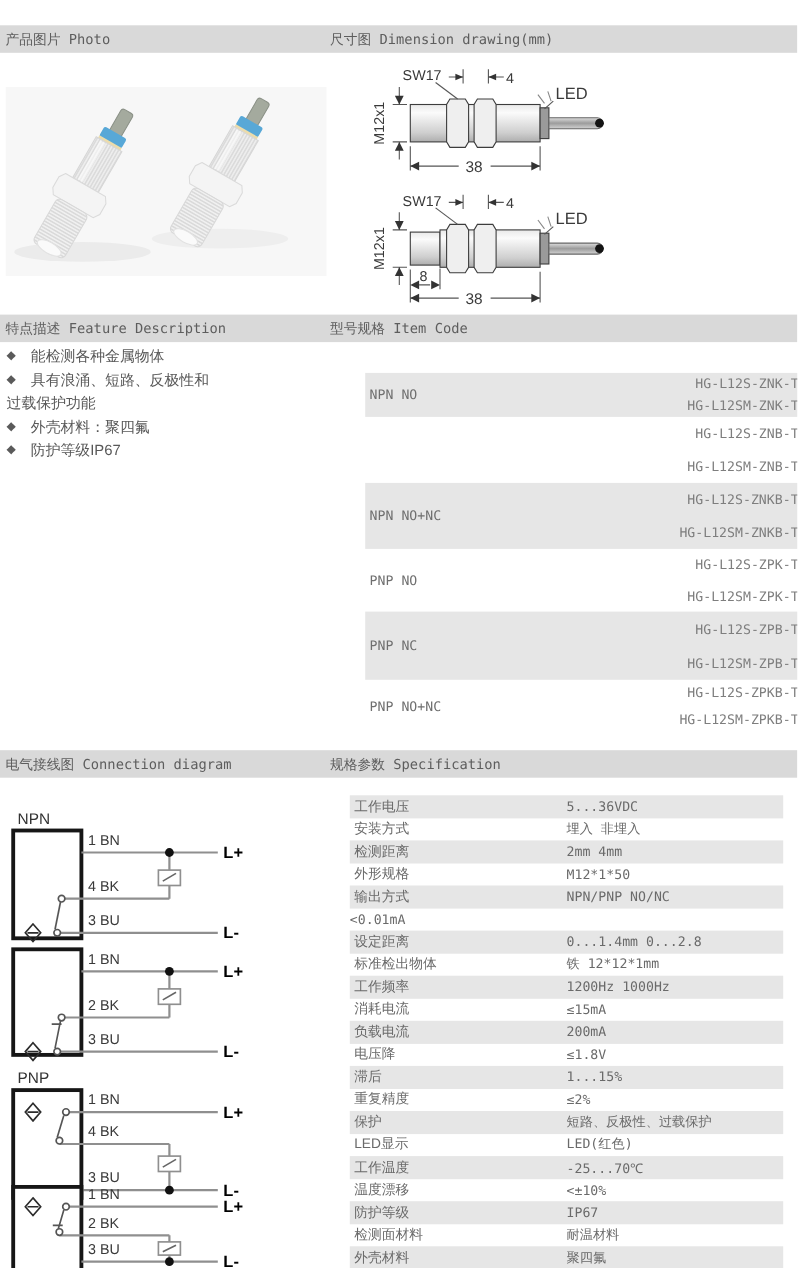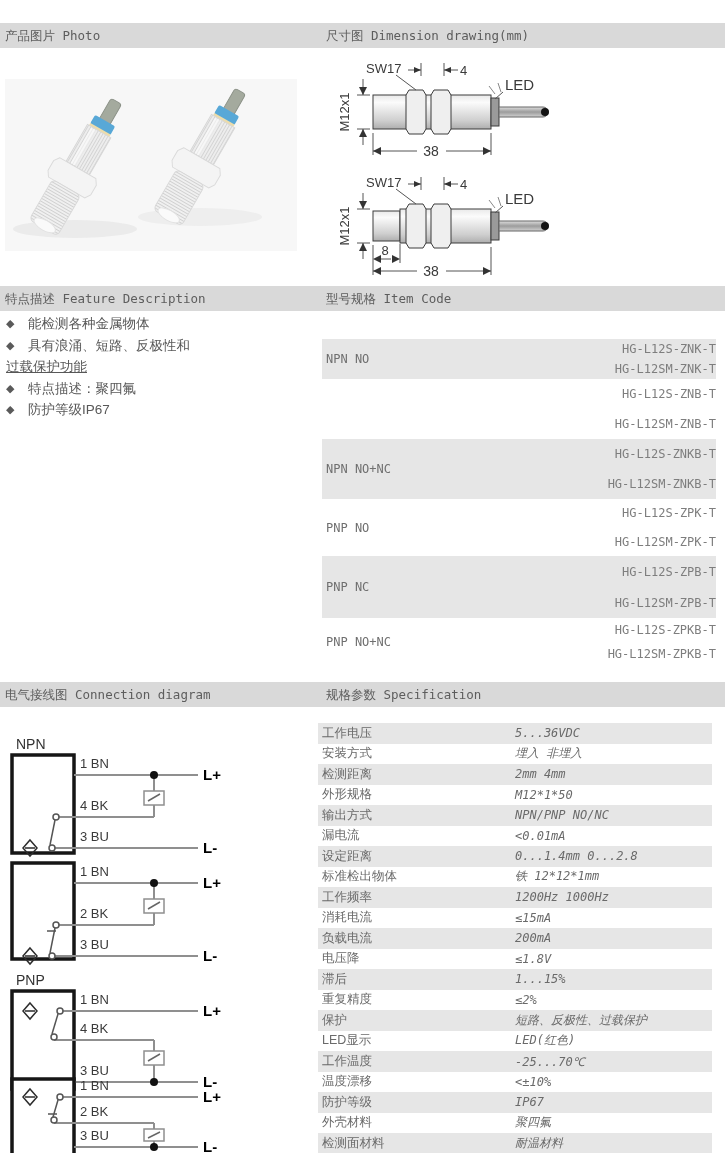--- a/index.html
+++ b/index.html
@@ -3,41 +3,41 @@
 <meta charset="utf-8">
 <style>
   html,body{margin:0;padding:0;background:#fff;}
   .page{position:relative;width:725px;height:1153px;background:#fff;overflow:hidden;
         font-family:"Liberation Sans","DejaVu Sans",sans-serif;margin-top:19px;}
   .abs{position:absolute;}
   
   .hbar{position:absolute;left:0;width:725px;height:25px;background:#d9d9d9;}
   .ht{position:absolute;top:0;height:25px;line-height:25px;font-size:12.5px;color:#5d5d5d;
       font-family:"DejaVu Sans Mono","Liberation Sans",monospace;white-space:nowrap;}
-  .ht.l{left:5px;} .ht.r{left:326px;}
+  .ht.l{left:5px;} .ht.r{left:300px;}
   
   .features{position:absolute;left:4px;top:294px;width:300px;font-size:13.5px;color:#585858;}
   .feat-line{position:relative;padding-left:24px;height:21.5px;line-height:21.5px;white-space:nowrap;}
   .feat-line .bullet{position:absolute;left:2px;top:0;font-size:11px;color:#5a5a5a;}
-  .feat-line.cont{padding-left:2px;text-decoration:underline;}
-  
-  .ic-table{position:absolute;left:322px;top:320px;width:394px;}
+  .feat-line.cont{padding-left:2px;}
+  
+  .ic-table{position:absolute;left:332px;top:320px;width:394px;}
   .ic-row{display:flex;width:100%;}
   .ic-row:nth-child(odd){background:#e6e6e6;}
   .h40{height:40px;} .h60{height:60px;} .h57{height:57px;} .h62{height:62px;} .h48{height:48px;}
   .ic-type{width:197px;display:flex;align-items:center;padding-left:4px;box-sizing:border-box;
            font-family:"DejaVu Sans Mono",monospace;font-size:12px;color:#6f6f6f;}
   .ic-codes{flex:1;display:flex;flex-direction:column;justify-content:space-around;}
   .ic-code{font-family:"DejaVu Sans Mono",monospace;font-size:12px;color:#7e7e7e;line-height:14px;text-align:right;}
   
   .spec-table{position:absolute;left:318px;top:704px;width:394px;}
   .spec-row{display:flex;align-items:center;height:20.5px;width:100%;}
   .spec-row:nth-child(odd){background:#e6e6e6;}
   .spec-label{width:197px;padding-left:4px;box-sizing:border-box;font-size:12.5px;color:#6a6a6a;white-space:nowrap;}
-  .spec-value{flex:1;font-family:"DejaVu Sans Mono","Liberation Sans",monospace;font-size:12px;color:#6a6a6a;white-space:nowrap;font-style:italic;}
+  .spec-value{flex:1;font-family:"DejaVu Sans Mono","Liberation Sans",monospace;font-size:12px;color:#6a6a6a;white-space:nowrap;}
   
   text{font-family:"Liberation Sans","DejaVu Sans",sans-serif;}
   .dimtxt{font-size:13px;fill:#3a3a3a;}
   .wiretxt{font-size:13px;fill:#3a3a3a;}
   .railtxt{font-size:15px;font-weight:bold;fill:#000;}
   .typetxt{font-size:14px;fill:#333;}
 </style>
 </head>
 <body>
 
@@ -158,21 +158,21 @@
     </div>
     <div class="feat-line">
       <span class="bullet">◆</span>
       <span>具有浪涌、短路、反极性和</span>
     </div>
     <div class="feat-line cont">
       <span>过载保护功能</span>
     </div>
     <div class="feat-line">
       <span class="bullet">◆</span>
-      <span>特点描述：聚四氟</span>
+      <span>外壳材料：聚四氟</span>
     </div>
     <div class="feat-line">
       <span class="bullet">◆</span>
       <span>防护等级IP67</span>
     </div>
   </div>
 
   <div class="ic-table">
     <div class="ic-row h40">
       <div class="ic-type">NPN NO</div>
@@ -315,21 +315,20 @@
       </div>
     <div class="spec-row">
         <div class="spec-label">外形规格</div>
         <div class="spec-value">M12*1*50</div>
       </div>
     <div class="spec-row">
         <div class="spec-label">输出方式</div>
         <div class="spec-value">NPN/PNP NO/NC</div>
       </div>
     <div class="spec-row">
-        <div class="spec-label">漏电流</div>
         <div class="spec-value">&lt;0.01mA</div>
       </div>
     <div class="spec-row">
         <div class="spec-label">设定距离</div>
         <div class="spec-value">0...1.4mm 0...2.8</div>
       </div>
     <div class="spec-row">
         <div class="spec-label">标准检出物体</div>
         <div class="spec-value">铁 12*12*1mm</div>
       </div>
@@ -371,26 +370,26 @@
       </div>
     <div class="spec-row">
         <div class="spec-label">温度漂移</div>
         <div class="spec-value">&lt;±10%</div>
       </div>
     <div class="spec-row">
         <div class="spec-label">防护等级</div>
         <div class="spec-value">IP67</div>
       </div>
     <div class="spec-row">
+        <div class="spec-label">检测面材料</div>
+        <div class="spec-value">耐温材料</div>
+      </div>
+    <div class="spec-row">
         <div class="spec-label">外壳材料</div>
         <div class="spec-value">聚四氟</div>
       </div>
     <div class="spec-row">
-        <div class="spec-label">检测面材料</div>
-        <div class="spec-value">耐温材料</div>
-      </div>
-    <div class="spec-row">
         <div class="spec-label">接线方式</div>
         <div class="spec-value">耐温电缆线，外径∅4.0mm</div>
       </div>
   </div>
 
 </div>
 
 </body></html>

